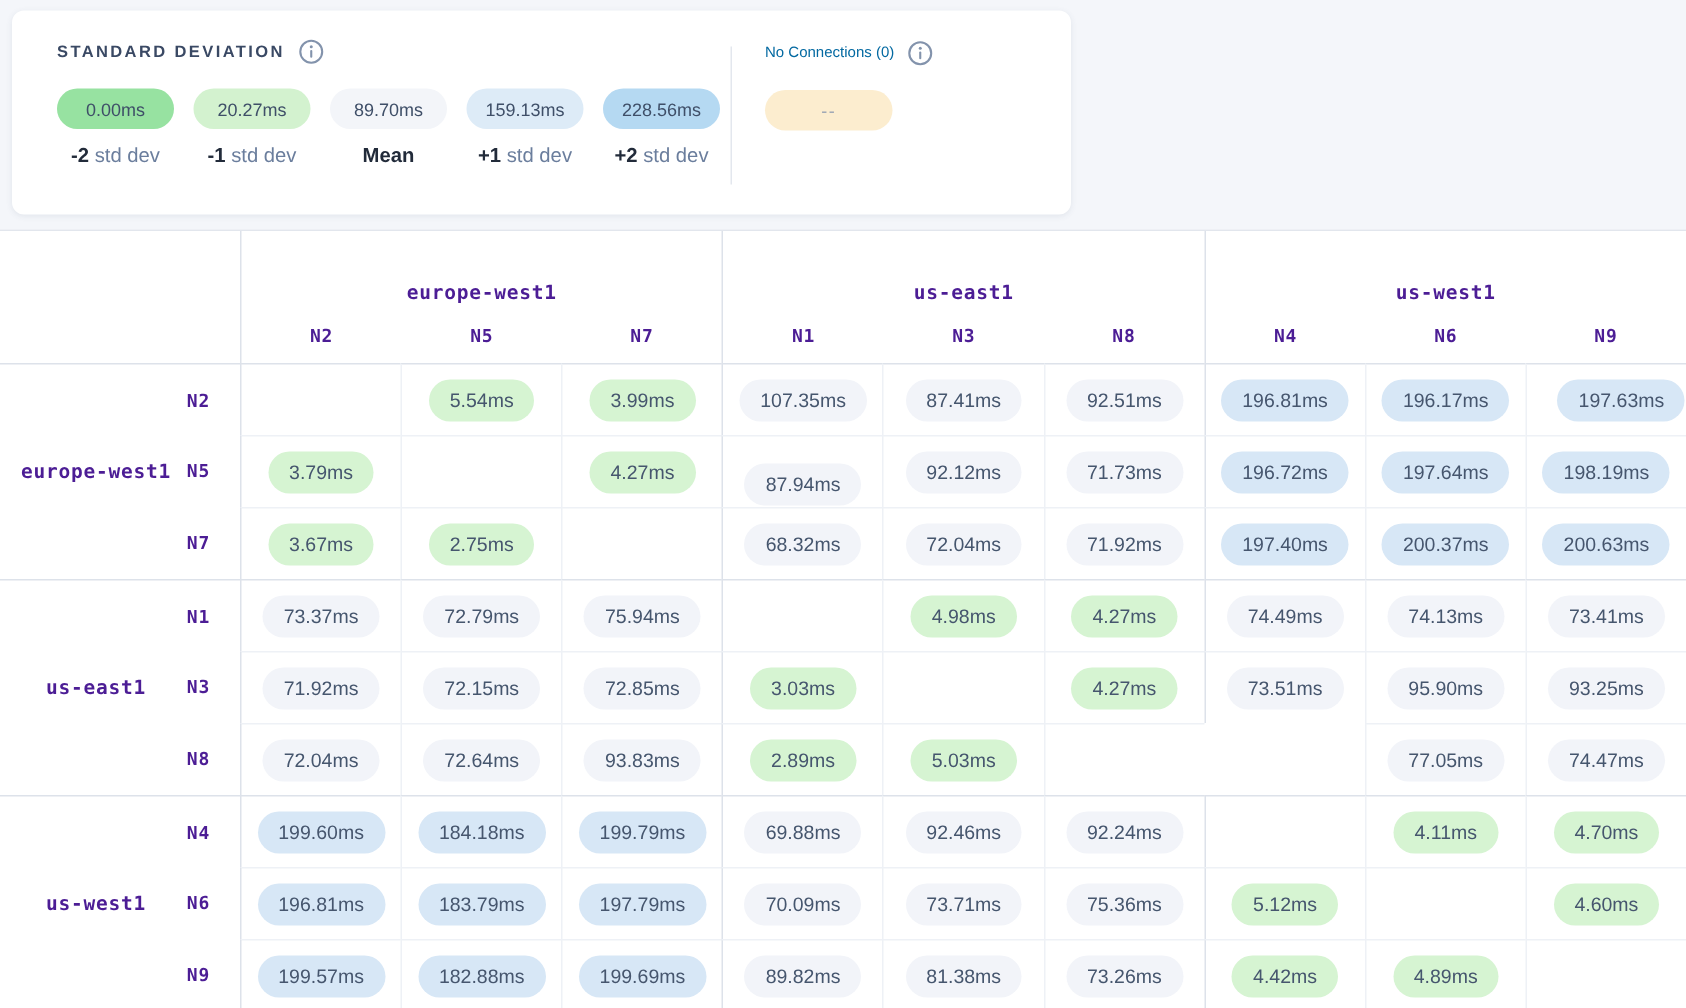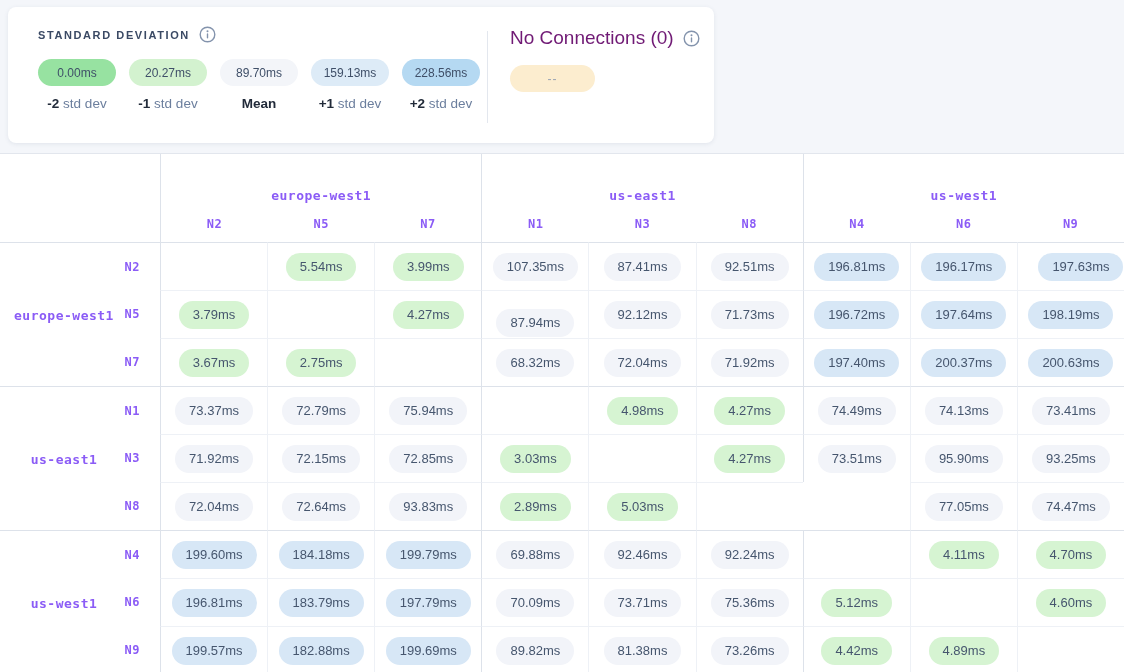--- a/index.html
+++ b/index.html
@@ -39,38 +39,38 @@
     width: 78px; margin-right: 13px;
     text-align: center; font-size: 13.5px;
     color: #6b7e9d; white-space: nowrap;
   }
   .legend-label b { color: #222b3a; font-weight: bold; }
   .v-divider {
     position: absolute; left: 479px; top: 24px;
     width: 1px; height: 92px; background: #e3e7ee;
   }
   .legend-right { position: absolute; left: 502px; top: 20px; }
-  .noconn-title { font-size: 19px; color: #701a75; }
+  .noconn-title { font-size: 10px; color: #0369a1; }
   .noconn-pill {
     margin-top: 16px; width: 85px;
     background: #fcedcf; color: #9aa4b3;
     letter-spacing: 1px; font-size: 12px;
   }
 
   
   .matrix {
     position: absolute; left: 0; top: 153px;
     width: 1124px; height: 519px;
     background: #ffffff;
     border-top: 1px solid #e2e6ed;
     display: grid;
     overflow: hidden;
     box-sizing: border-box;
   }
-  .mono { font-family: "DejaVu Sans Mono", monospace; font-weight: bold; color: #8b5cf6; }
+  .mono { font-family: "DejaVu Sans Mono", monospace; font-weight: bold; color: #4c1d95; }
   .corner { grid-column: 1; grid-row: 1; }
   .group-header {
     display: flex; flex-direction: column; justify-content: flex-end;
     padding-bottom: 11px; gap: 14px;
     border-left: 1px solid #dde2ea;
   }
   .region-name { text-align: center; font-size: 13px; letter-spacing: 0.5px; }
   .node-names { display: grid; grid-template-columns: repeat(3, 1fr); }
   .node-names span { text-align: center; font-size: 12px; letter-spacing: 0.5px; }
   .row-group-header {

